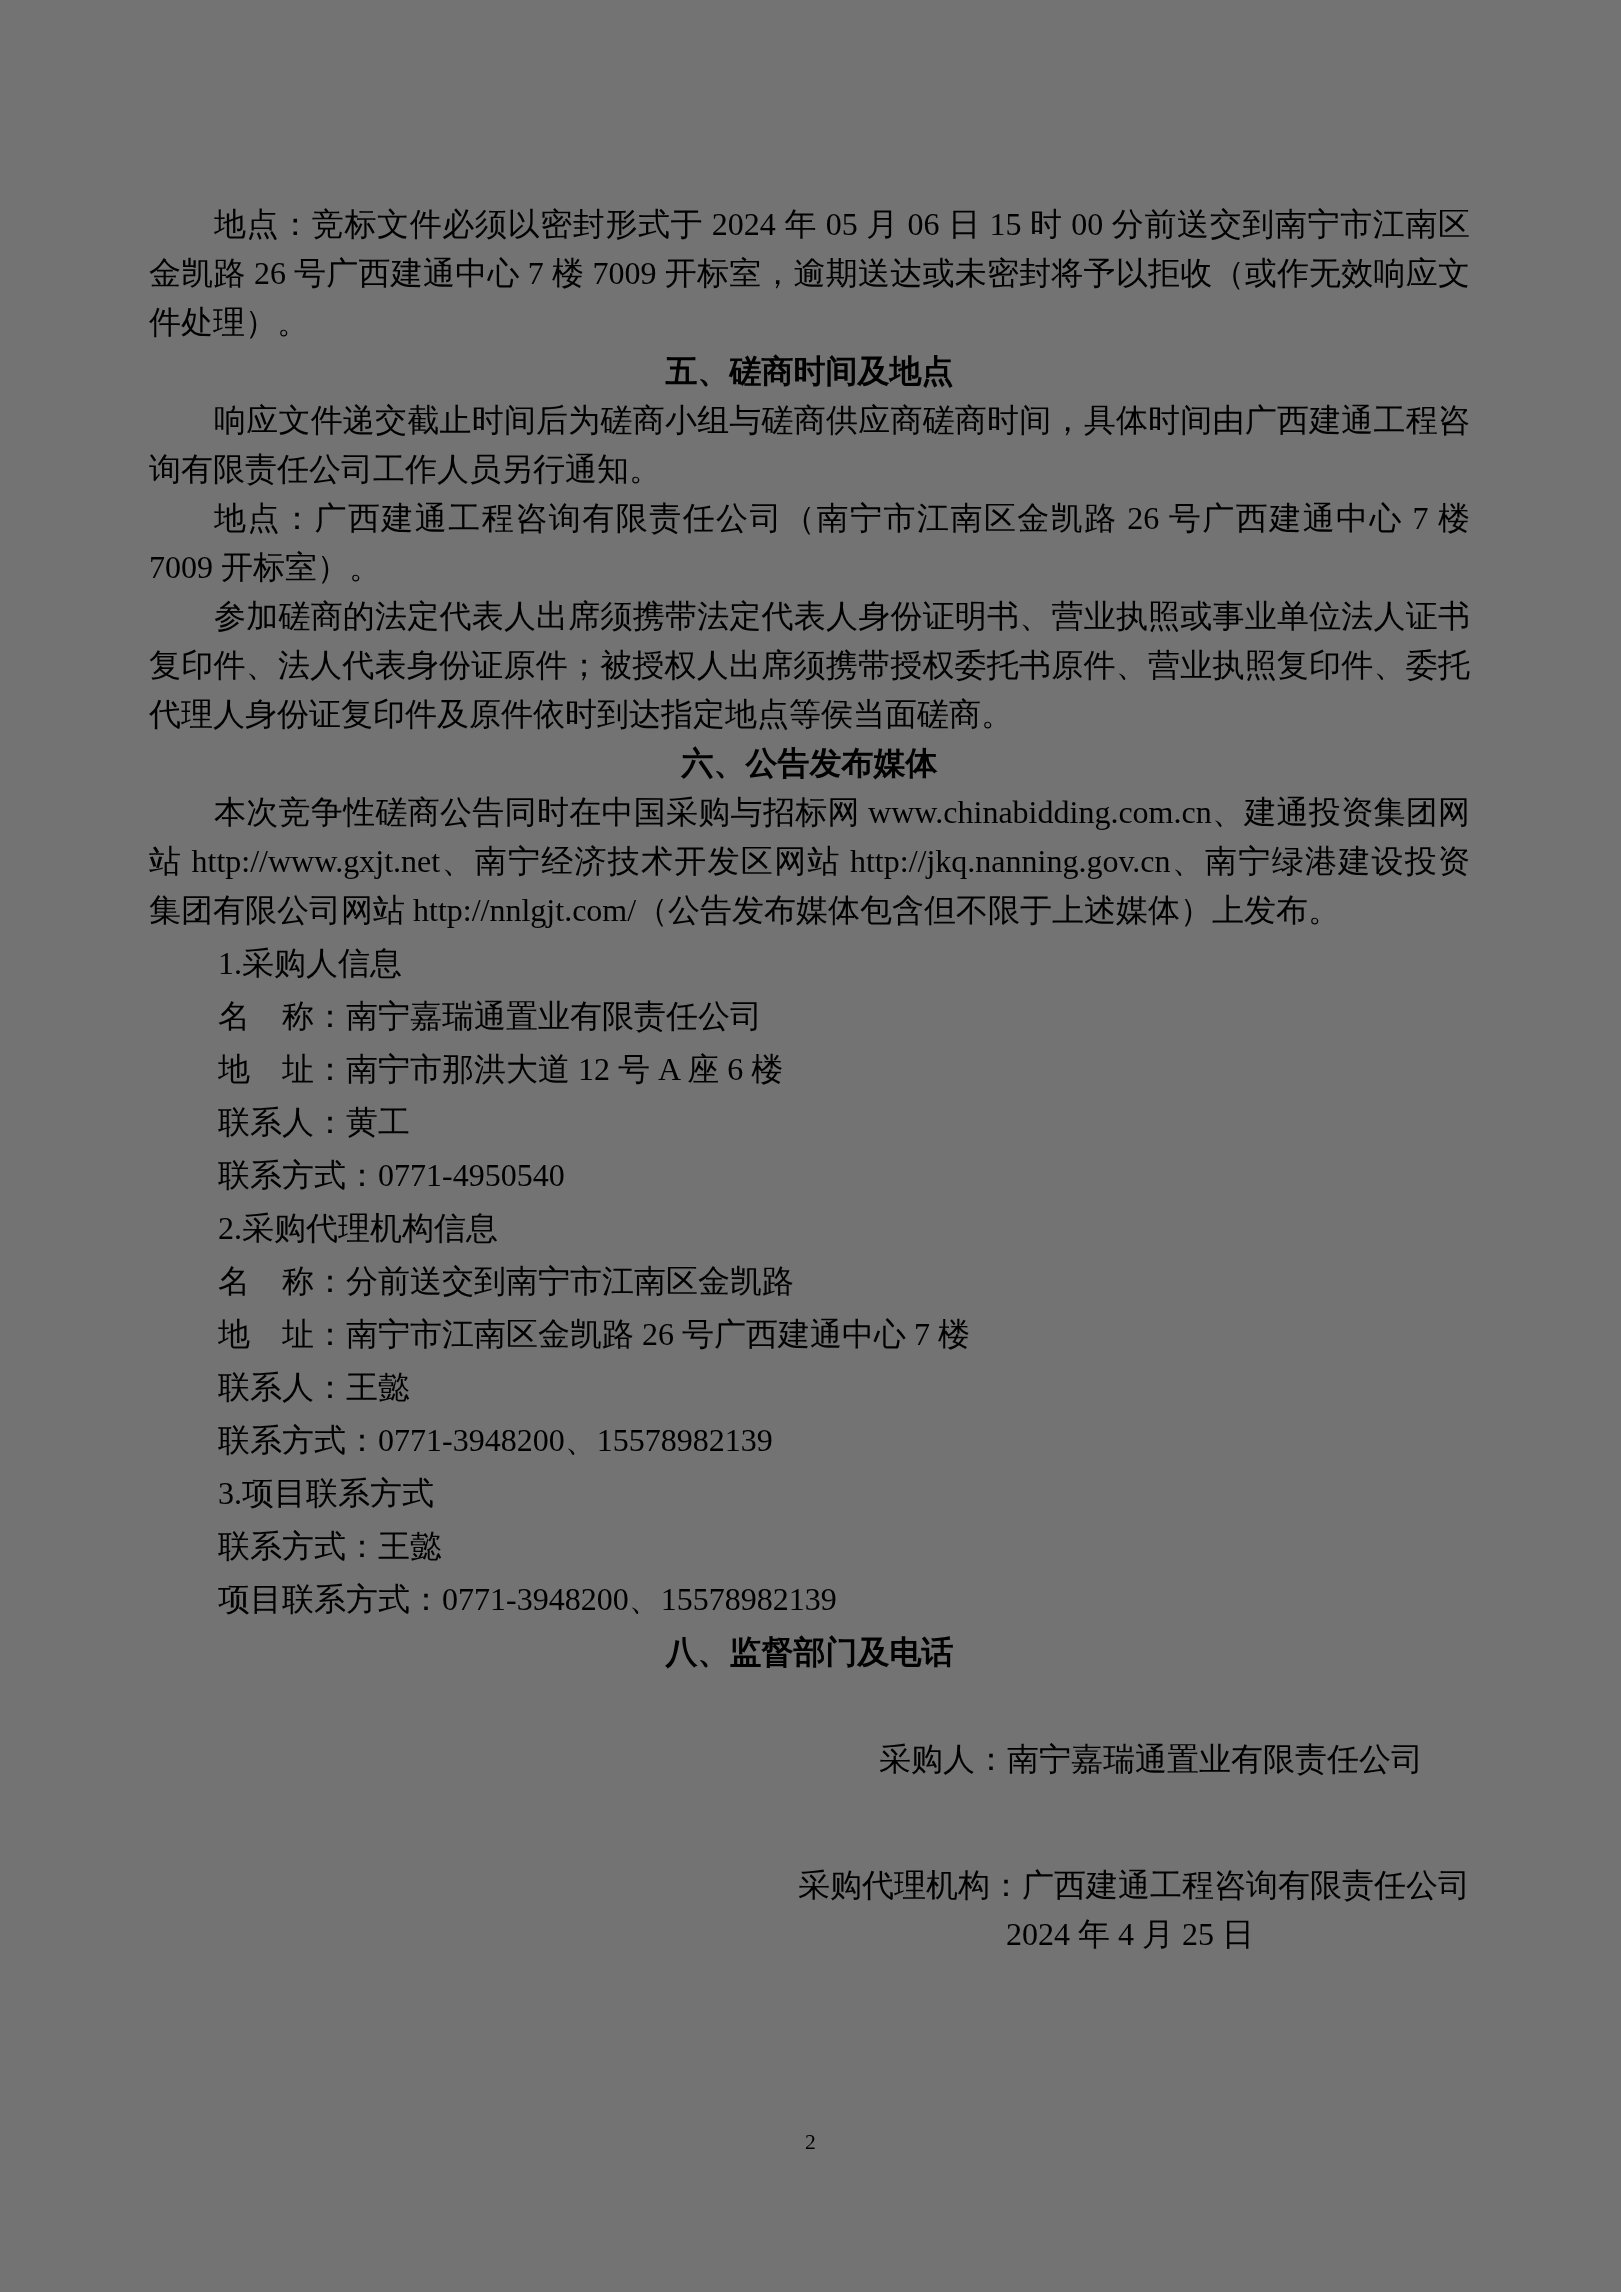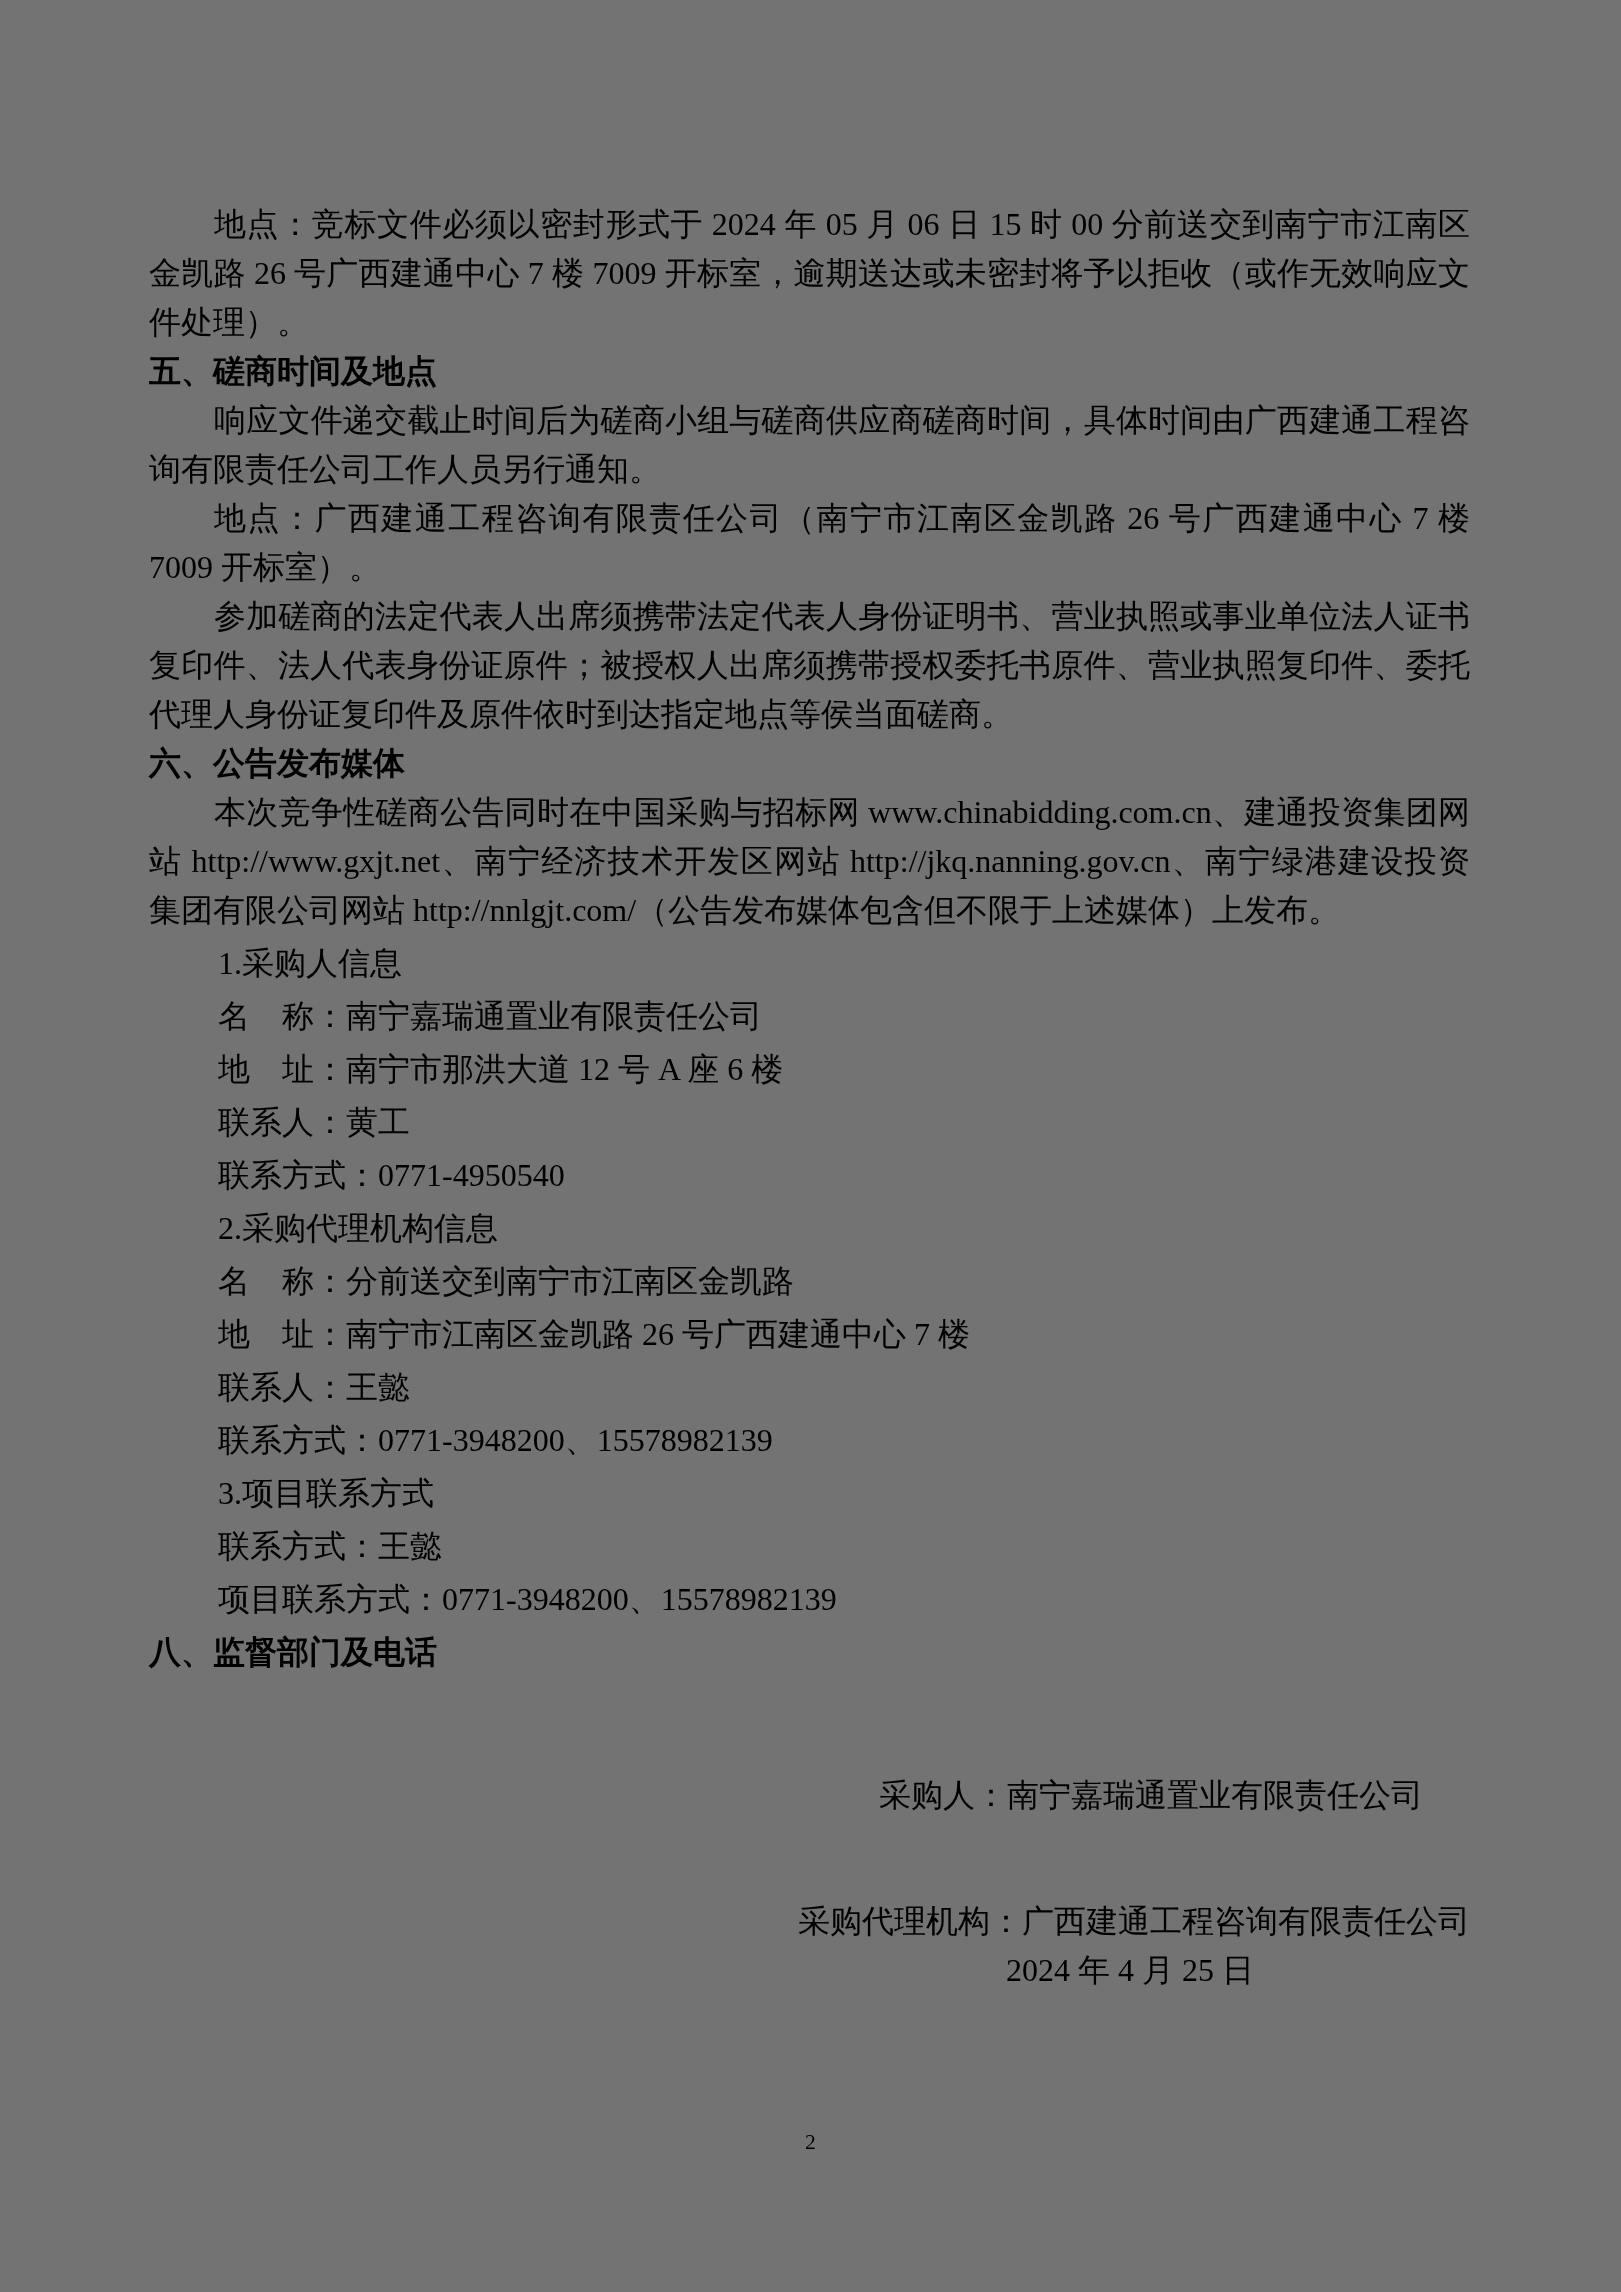--- a/index.html
+++ b/index.html
@@ -25,33 +25,33 @@
     width: 1321px;
   }
   .para {
     text-align: justify;
     text-indent: 65px;
     margin: 0;
   }
   .heading {
     font-family: "Liberation Sans", "DejaVu Sans", sans-serif;
     font-weight: bold;
-    text-align: left;
+    text-align: center;
     text-indent: 0;
     margin: 0;
   }
   .cline {
     padding-left: 65px;
     margin: 4px;
   }
   .sig {
     text-align: right;
     margin: 0;
   }
-  .sig-buyer  { margin-top: 94px; padding-right: 47px; }
+  .sig-buyer  { margin-top: 58px; padding-right: 47px; }
   .sig-agency { margin-top: 77px;  padding-right: 0; }
   .sig-date   { padding-right: 216px; }
   .page-number {
     position: absolute;
     top: 2129px;
     left: 0;
     width: 100%;
     text-align: center;
     font-size: 21.6px;
     line-height: 27.4px;

